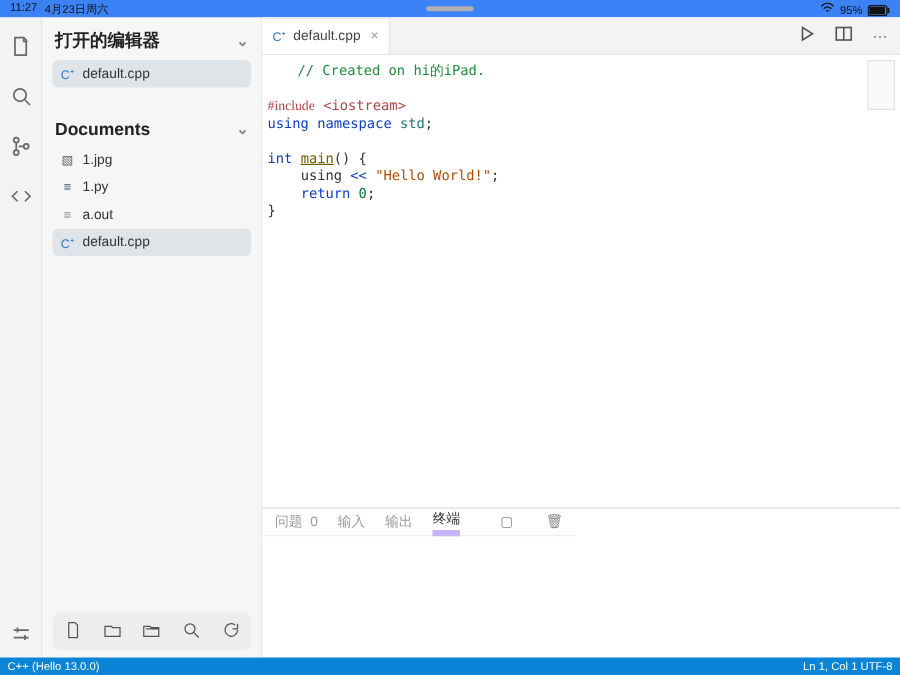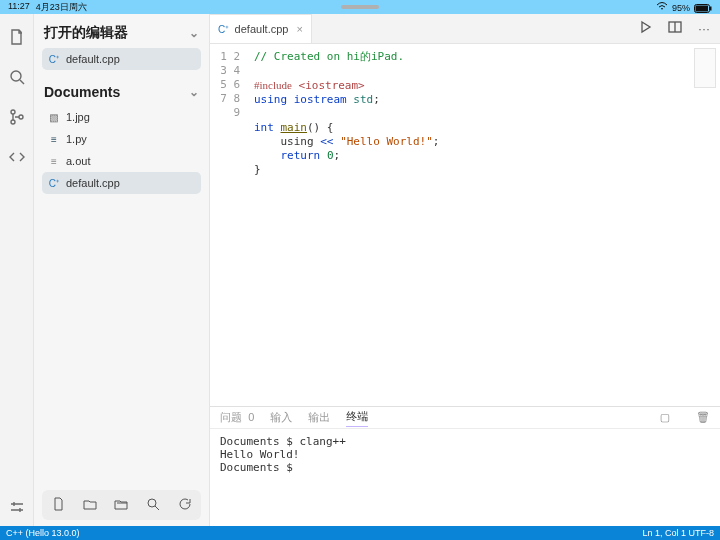--- a/index.html
+++ b/index.html
@@ -5,21 +5,21 @@
 * { margin: 0; padding: 0; box-sizing: border-box; }
 body {
   width: 720px; height: 540px;
   font-family: -apple-system, "PingFang SC", "Helvetica Neue", Arial, sans-serif;
   font-size: 12px; color: #333;
   background: #fff; overflow: hidden;
   position: relative;
 }
 
 .status-bar {
-  height: 14px; background: #7dd3fc;
+  height: 14px; background: #3b82f6;
   display: flex; align-items: center; justify-content: space-between;
   padding: 0 8px; font-size: 9px; color: #111;
 }
 .status-left { display: flex; gap: 6px; }
 .status-right { display: flex; gap: 4px; align-items: flex-end; }
 .wifi-icon, .battery-icon { display: inline-block; }
 .battery-icon svg { display: block; }
 .pill { width: 38px; height: 4px; background: #b0b0b0; border-radius: 2px; position: absolute; left: 50%; top: 5px; transform: translateX(-50%); }
 
 
@@ -101,44 +101,44 @@
   font-family: Menlo, Consolas, monospace; font-size: 11px;
   padding: 6px 10px 0 0; line-height: 14px;
   background: #fff;
 }
 .code {
   flex: 1;
   font-family: Menlo, Consolas, monospace; font-size: 11px;
   padding: 6px 0 0 4px; line-height: 14px; white-space: pre;
   color: #333;
 }
-.cmnt { color: #1f8f3b; }
+.cmnt { color: #1f8f3b; margin-left: 24px; }
 .kw { color: #0a3ec7; text-align: center; }
 .pp { color: #b14545; font-family: Liberation Serif, serif; }
 .inc { color: #b14545; }
 .str { color: #b84b00; }
 .num { color: #0a7a38; }
 .fn { color: #6b5f00; text-decoration: underline; }
 .ns { color: #1f7a6f; text-align: center; }
 
 .minimap {
   position: absolute; top: 4px; right: 4px; width: 22px; height: 40px;
   border: 1px solid #ddd; background: #f9f9f9; opacity: .8;
 }
 
 .bottom-panel {
   height: 120px; border-top: 1px solid #e0e0e0;
-  display: flex; flex-direction: column; background: #fff;
+  display: flex; flex-direction: row; background: #fff;
 }
 .panel-tabs {
   height: 22px; display: flex; align-items: center; gap: 16px;
   padding: 0 10px; font-size: 11px; color: #9a9a9a;
   border-bottom: 1px solid #ececec;
 }
-.panel-tabs .pt.active { color: #333; border-bottom: 1px solid #c4b5fd; padding-bottom: 2px; }
+.panel-tabs .pt.active { color: #333; border-bottom: 5px solid #c4b5fd; padding-bottom: 2px; }
 .panel-tabs .pspacer { flex: 1; }
 .panel-tabs .pico { color: #888; }
 .term {
   flex: 1; padding: 6px 10px;
   font-family: Menlo, Consolas, monospace; font-size: 11px;
   line-height: 13px; color: #333; white-space: pre;
 }
 
 .footer-status {
   position: absolute; left: 0; right: 0; bottom: 0;
@@ -211,21 +211,21 @@
   <div class="side-panel">
     <div class="section-head">
       <span>打开的编辑器</span>
       <span class="chev">⌄</span>
     </div>
     <div class="file-row active">
       <span class="ficon">C⁺</span>
       <span>default.cpp</span>
     </div>
 
-    <div class="section-head" style="margin-top:10px">
+    <div class="section-head" style="margin-top:21px">
       <span>Documents</span>
       <span class="chev">⌄</span>
     </div>
     <div class="file-row">
       <span class="ficon img">▧</span>
       <span>1.jpg</span>
     </div>
     <div class="file-row">
       <span class="ficon py">≡</span>
       <span>1.py</span>
@@ -273,54 +273,42 @@
             </svg></span>
         <span><svg width="14" height="14" viewBox="0 0 14 14">
               <rect x="1" y="2" width="12" height="10"></rect>
               <path d="M7 2v10"></path>
             </svg></span>
         <span>···</span>
       </div>
     </div>
 
     <div class="code-pane">
-      <div class="gutter"><span>1</span>
-<span>2</span>
-<span>3</span>
-<span>4</span>
-<span>5</span>
-<span>6</span>
-<span>7</span>
-<span>8</span>
-<span>9</span></div>
       <div class="code"><span class="cmnt">// Created on hi的iPad.</span>
 
 <span class="pp">#include</span> <span class="inc">&lt;iostream&gt;</span>
-<span class="kw">using</span> <span class="kw">iostream</span> <span class="ns">std</span>;
+<span class="kw">using</span> <span class="kw">namespace</span> <span class="ns">std</span>;
 
 <span class="kw">int</span> <span class="fn">main</span><span>() {</span>
     <span>using</span> <span class="kw">&lt;&lt;</span> <span class="str">"Hello World!"</span>;
     <span class="kw">return</span> <span class="num">0</span>;
 <span>}</span></div>
       <div class="minimap"></div>
     </div>
 
     <div class="bottom-panel">
       <div class="panel-tabs">
         <span class="pt"><span>问题</span>&nbsp;&nbsp;<span>0</span></span>
         <span class="pt">输入</span>
         <span class="pt">输出</span>
         <span class="pt active">终端</span>
         <span class="pspacer"></span>
         <span class="pico">▢</span>
         <span class="pico" style="margin-left:10px">🗑</span>
       </div>
-      <div class="term"><span>Documents $ clang++</span>
-<span>Hello World!</span>
-<span>Documents $</span></div>
     </div>
   </div>
 </div>
 
 <div class="footer-status">
   <span>C++ (Hello 13.0.0)</span>
   <span>Ln 1, Col 1  UTF-8</span>
 </div>
 
 </body></html>

